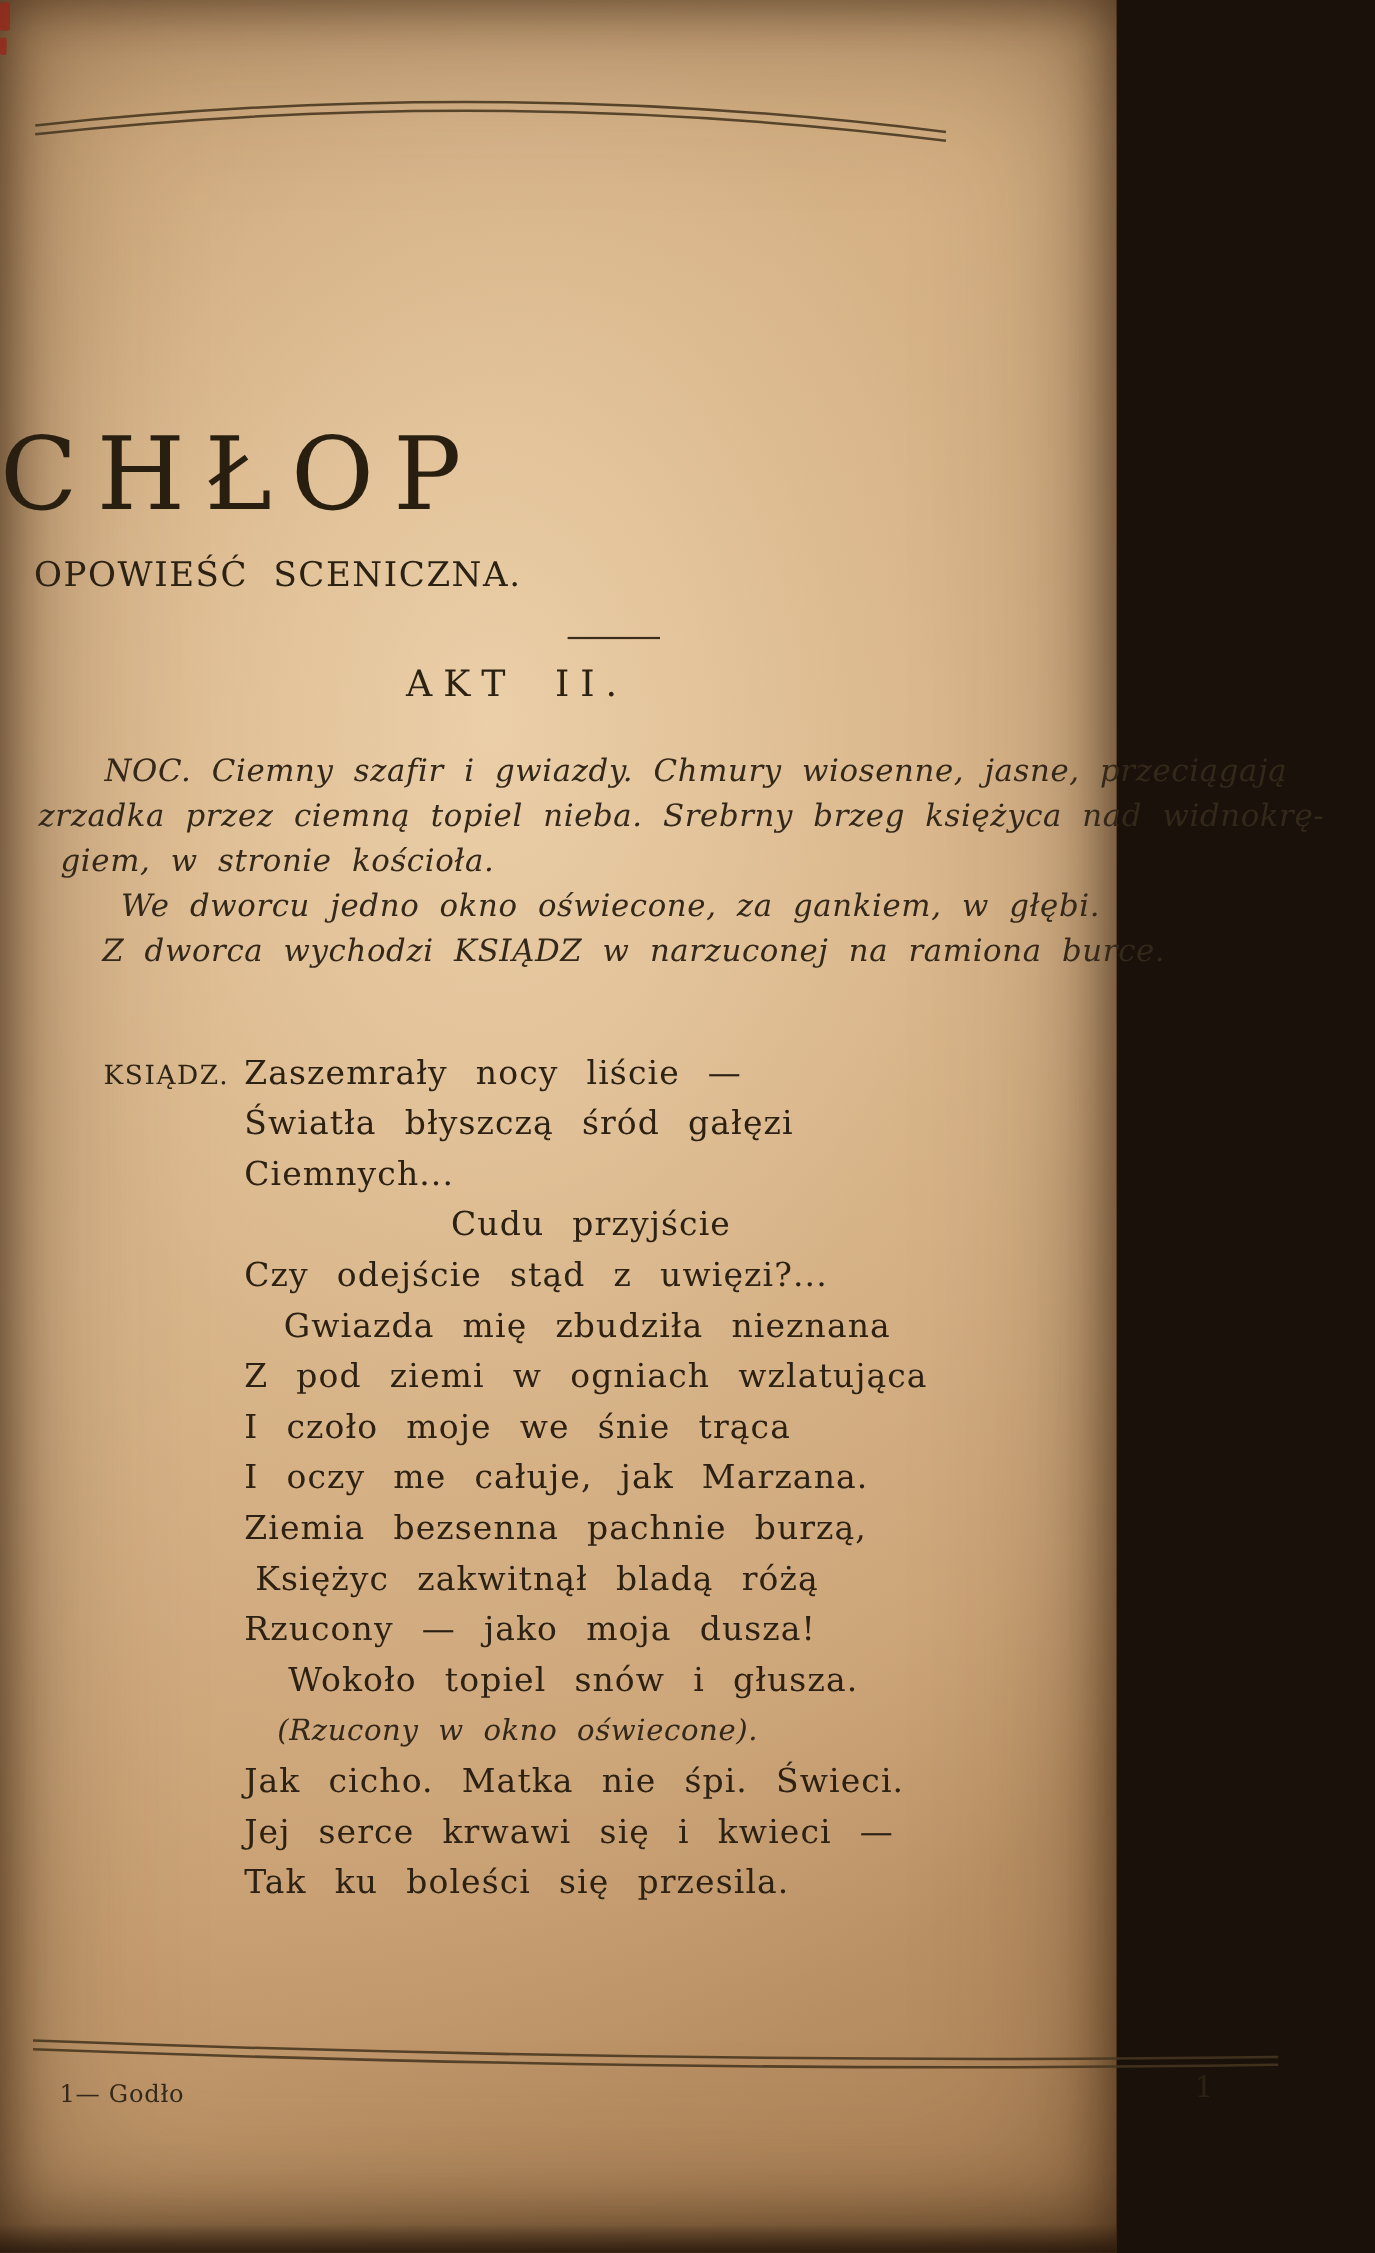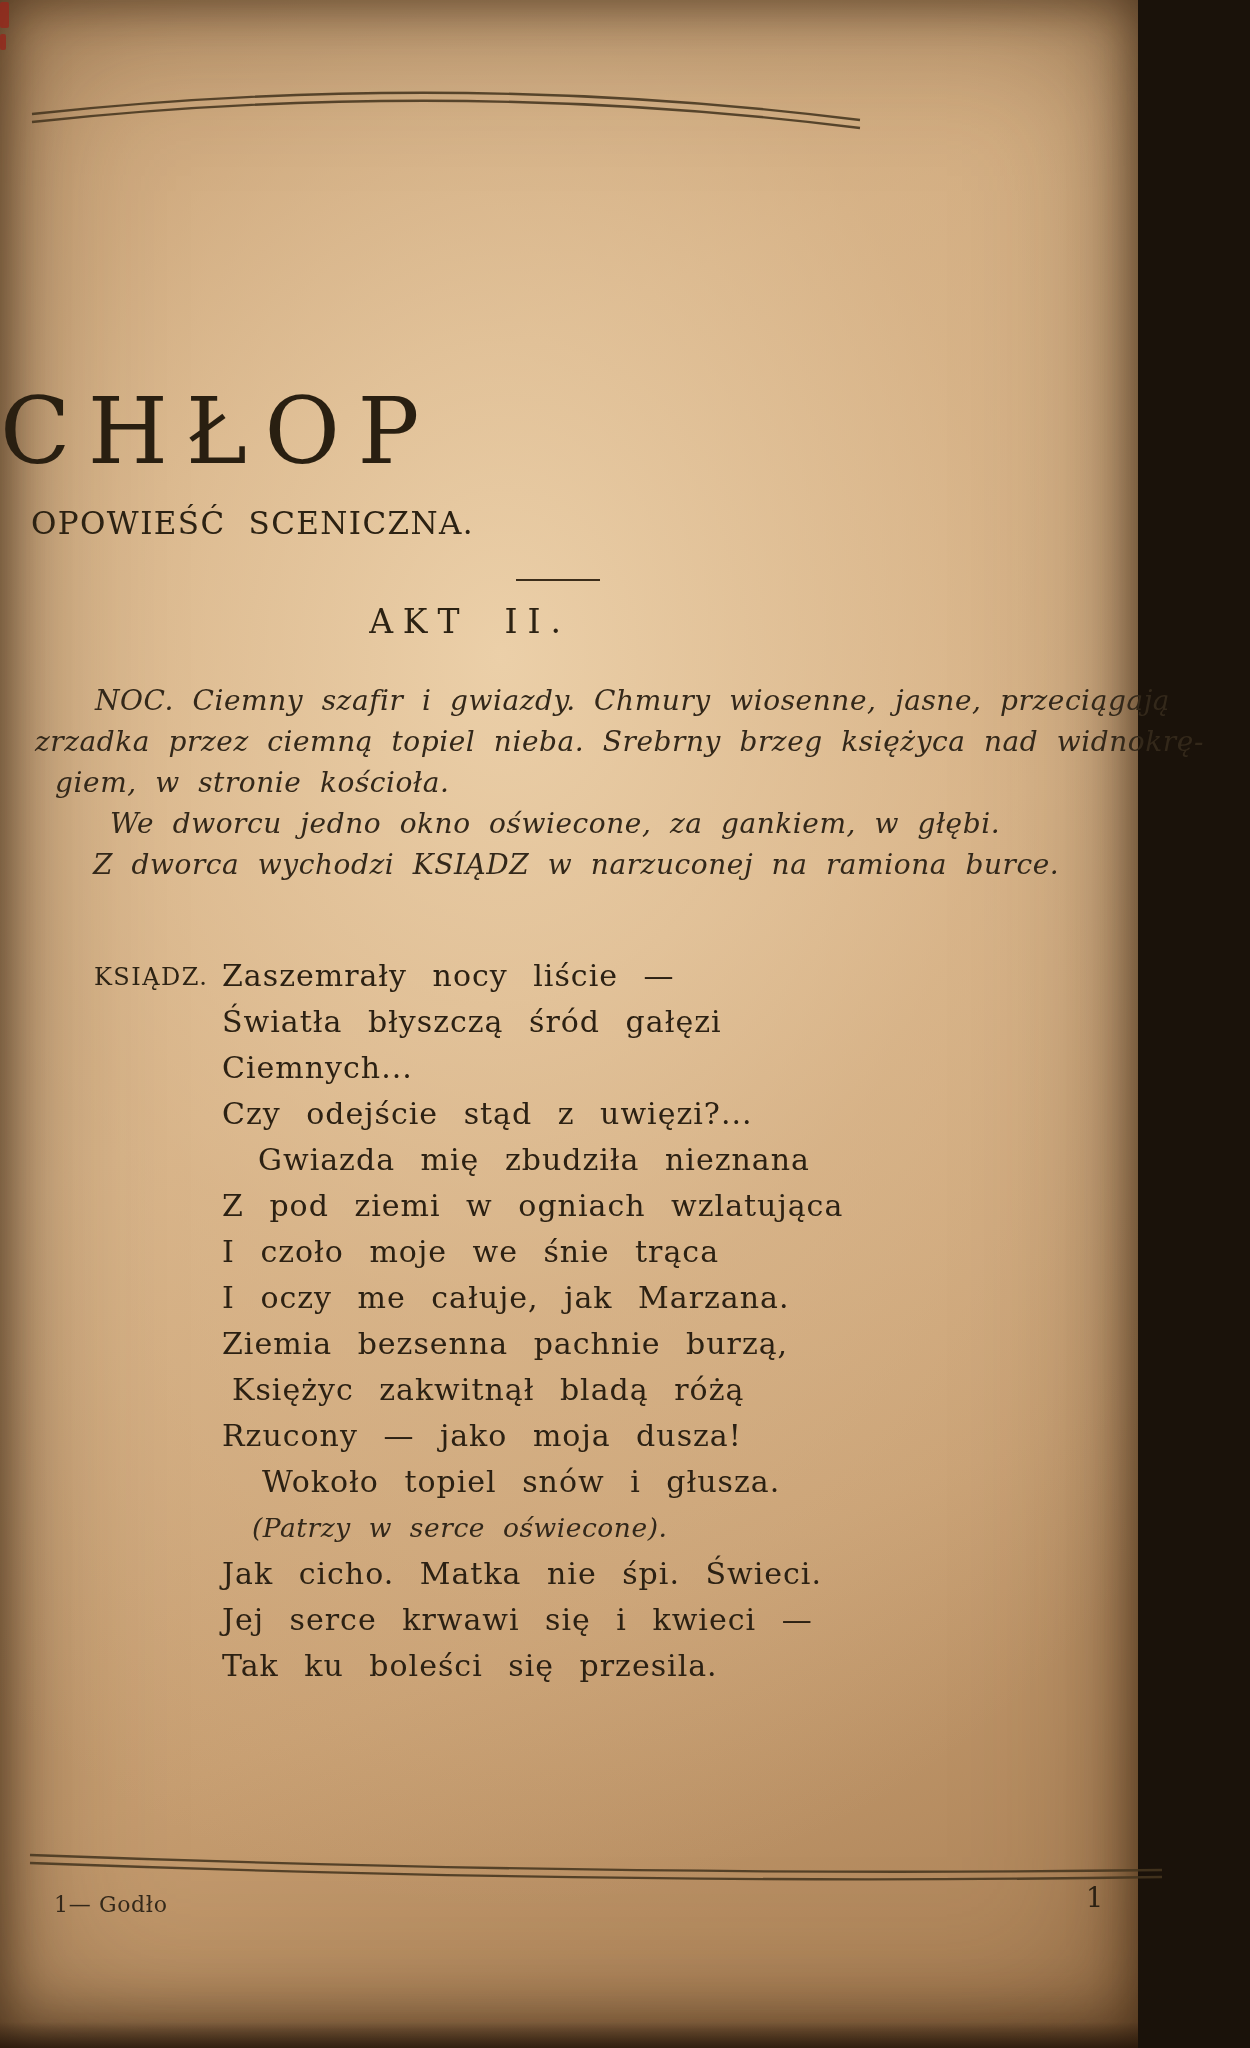--- a/index.html
+++ b/index.html
@@ -1,18 +1,18 @@
 <!DOCTYPE html>
 <html><head>
 <meta charset="utf-8">
 <style>
   html,body{margin:0;padding:0;}
   body{width:1250px;height:2048px;overflow:hidden;background:#1a120a;}
   .page{
-    position:relative;width:1138px;height:2048px;
+    position:relative;width:1015px;height:2048px;
     background:
       radial-gradient(ellipse 115% 85% at 44% 32%, rgba(240,214,176,.85) 0%, rgba(222,188,146,.55) 38%, rgba(0,0,0,0) 72%),
       linear-gradient(158deg,#b68c60 0%,#cda679 22%,#d4ae82 48%,#c69d70 74%,#a97f54 100%);
     box-shadow: inset 0 0 160px rgba(62,38,16,.5), inset 0 -26px 60px rgba(40,22,8,.55), inset 0 10px 40px rgba(46,26,10,.35);
     font-family:"DejaVu Serif","Liberation Serif",serif;
     color:#2e2315;
   }
   .page::after{
     content:"";position:absolute;left:0;right:0;bottom:0;height:26px;
     background:linear-gradient(to top, rgba(24,12,4,.65), rgba(24,12,4,0));
@@ -67,30 +67,31 @@
     <div class="s-line si-75">We dworcu jedno okno oświecone, za gankiem, w głębi.</div>
     <div class="s-line si-58">Z dworca wychodzi KSIĄDZ w narzuconej na ramiona burce.</div>
   </div>
 
   <div class="speaker">KSIĄDZ.</div>
 
   <div class="verse">
     <div class="v-line">Zaszemrały nocy liście —</div>
     <div class="v-line">Światła błyszczą śród gałęzi</div>
     <div class="v-line">Ciemnych...</div>
+    <div class="v-line vi-188">Cudu przyjście</div>
     <div class="v-line">Czy odejście stąd z uwięzi?...</div>
     <div class="v-line vi-36">Gwiazda mię zbudziła nieznana</div>
     <div class="v-line">Z pod ziemi w ogniach wzlatująca</div>
     <div class="v-line">I czoło moje we śnie trąca</div>
     <div class="v-line">I oczy me całuje, jak Marzana.</div>
     <div class="v-line">Ziemia bezsenna pachnie burzą,</div>
     <div class="v-line vi-10">Księżyc zakwitnął bladą różą</div>
     <div class="v-line">Rzucony — jako moja dusza!</div>
     <div class="v-line vi-40">Wokoło topiel snów i głusza.</div>
-    <div class="v-line v-stage">(Patrzy w serce oświecone).</div>
+    <div class="v-line v-stage">(Rzucony w okno oświecone).</div>
     <div class="v-line">Jak cicho. Matka nie śpi. Świeci.</div>
     <div class="v-line">Jej serce krwawi się i kwieci —</div>
     <div class="v-line">Tak ku boleści się przesila.</div>
   </div>
 
   <svg class="rule" style="left:28px;top:1843px" width="1136" height="44" viewBox="0 0 1136 44">
     <path d="M2,12 C380,26 760,32 1134,27"></path>
     <path d="M2,20 C380,34 760,40 1134,34"></path>
   </svg>
 

